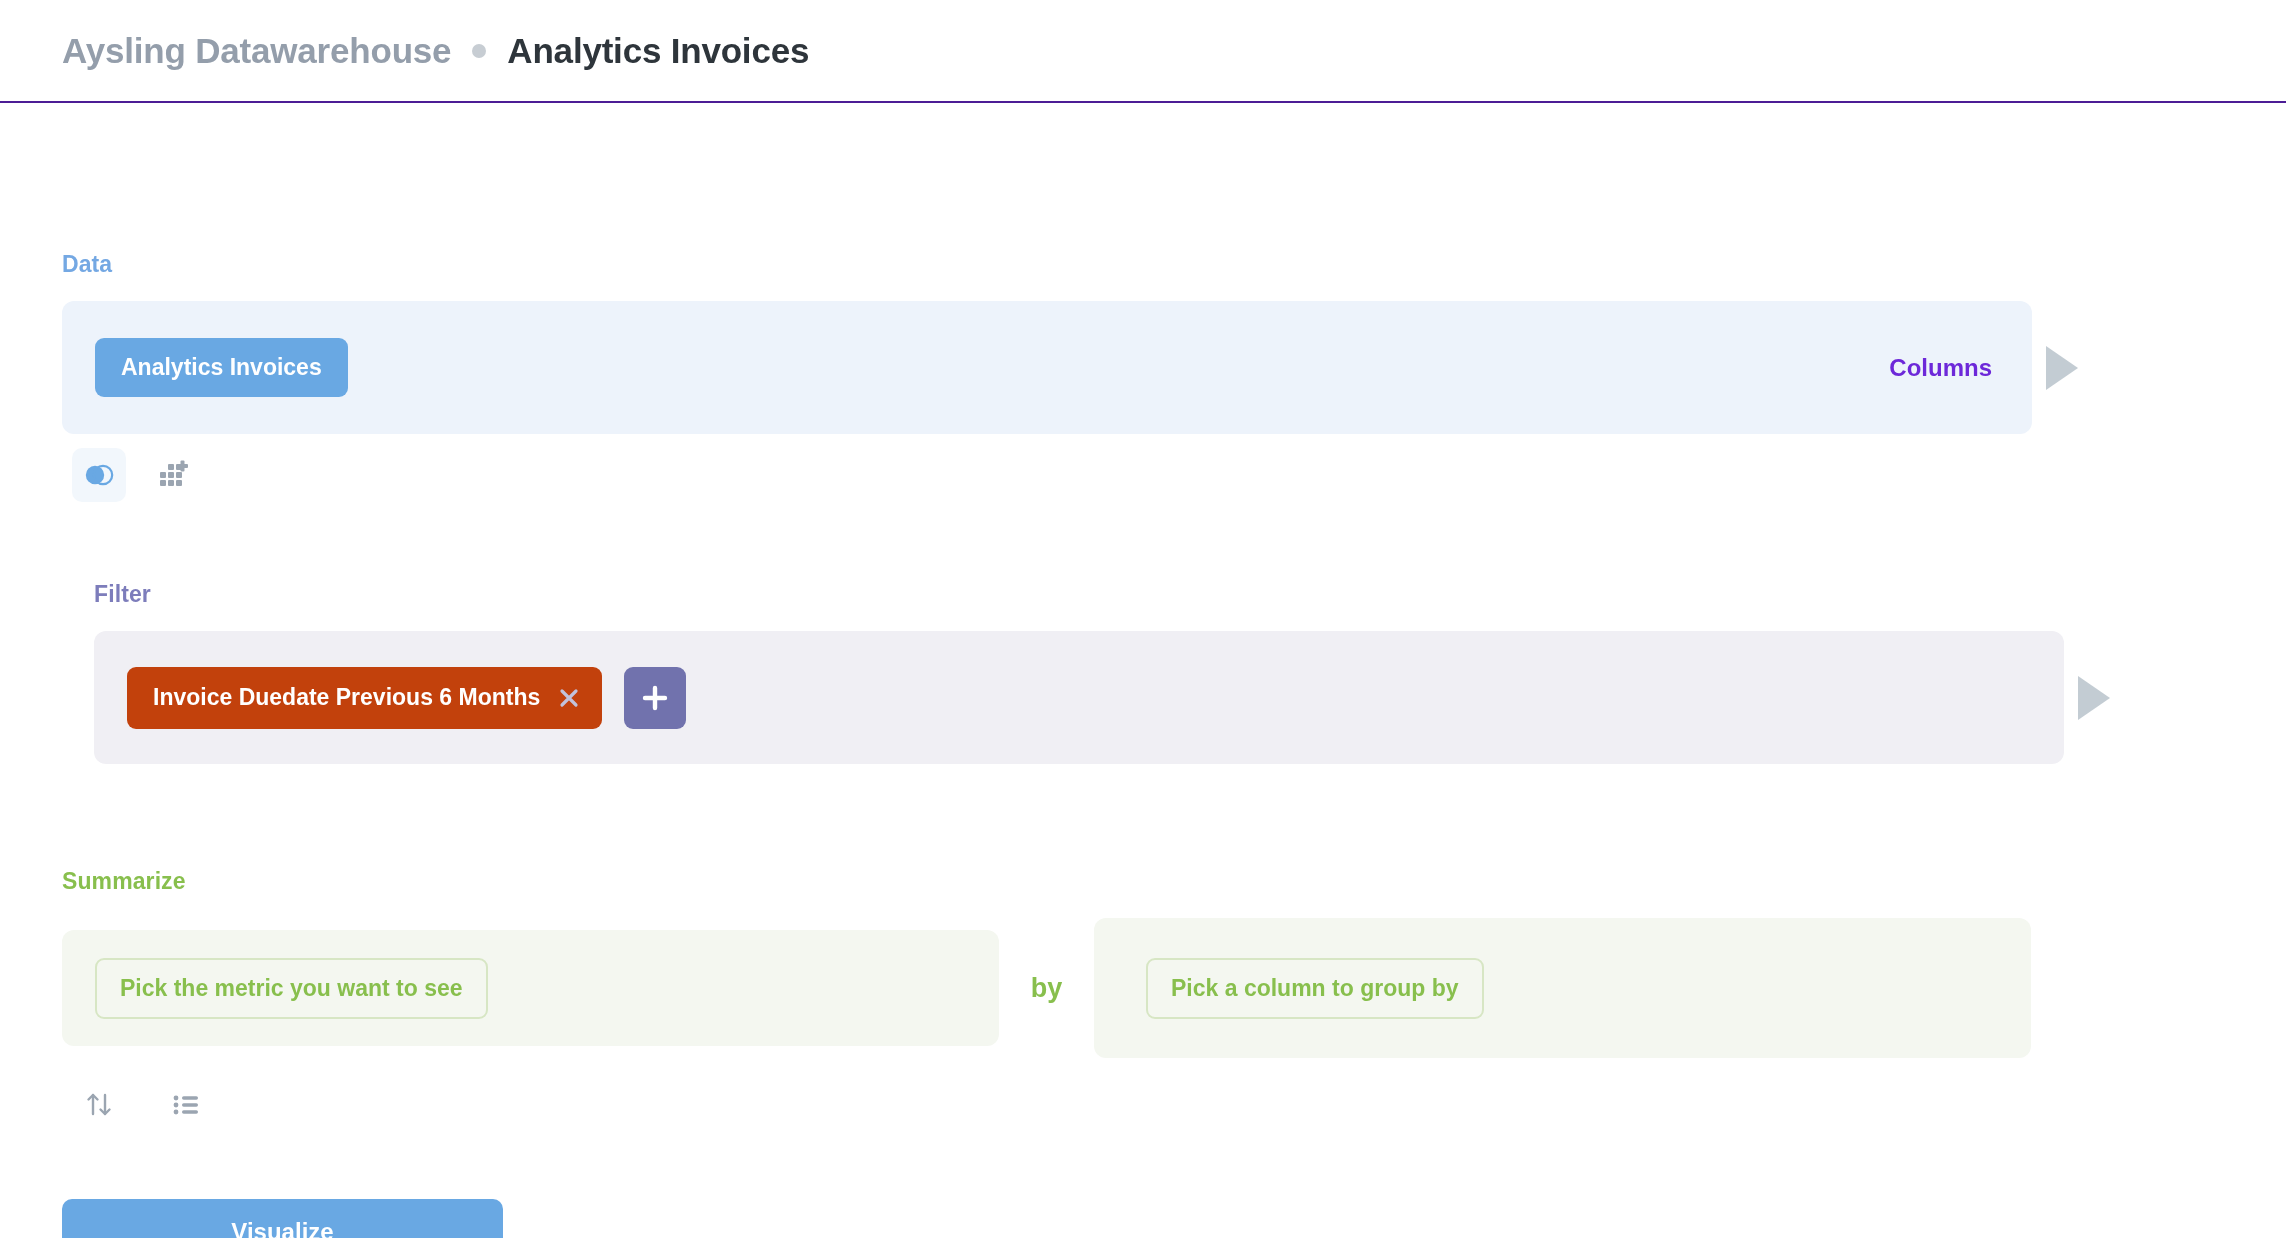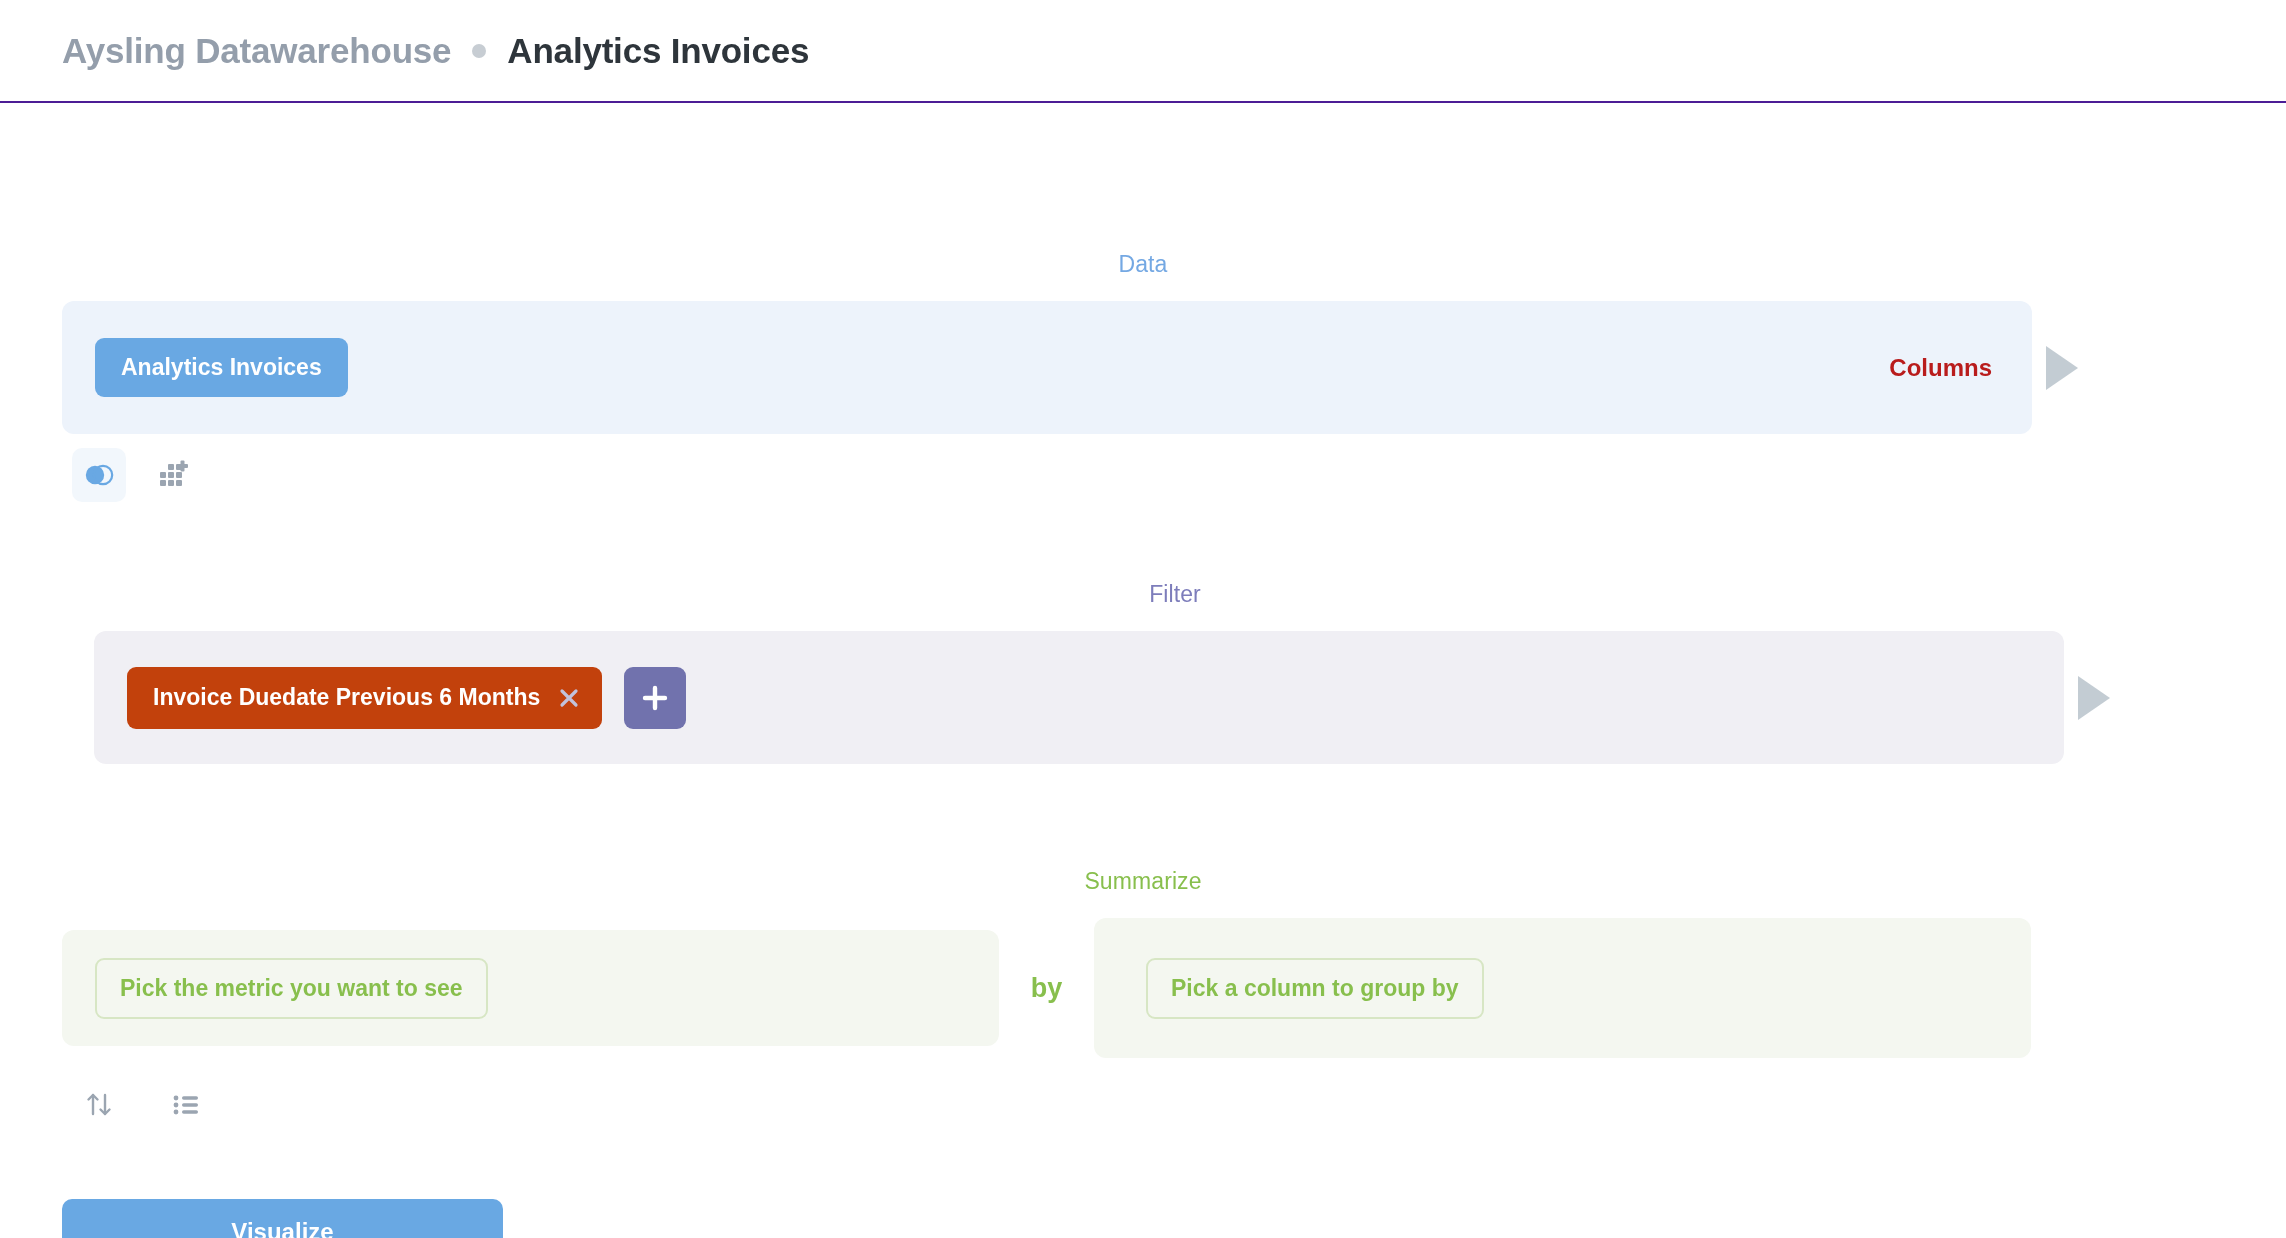--- a/index.html
+++ b/index.html
@@ -55,23 +55,22 @@
     padding: 0 0 0 0;
     position: relative;
   }
 
   .step {
     position: relative;
   }
 
   .step-label {
     font-size: 23px;
-    font-weight: 400;
+    font-weight: 700;
     letter-spacing: 0.1px;
-    text-align: center;
   }
   .step-label.data      { color: #74A8E3; }
   .step-label.filter    { color: #7D7DBB; }
   .step-label.summarize { color: #88BF4D; }
 
   .step-row {
     display: flex;
     align-items: center;
   }
 
@@ -105,21 +104,21 @@
     background: #69A8E3;
     color: #ffffff;
     font-size: 23px;
     font-weight: 700;
     border-radius: 9px;
     padding: 18px 26px;
     line-height: 1;
     white-space: nowrap;
   }
   .columns-link {
-    color: #b91c1c;
+    color: #6d28d9;
     font-size: 24px;
     font-weight: 700;
     white-space: nowrap;
   }
 
   
   .icon-btn {
     width: 54px;
     height: 54px;
     border-radius: 10px;

